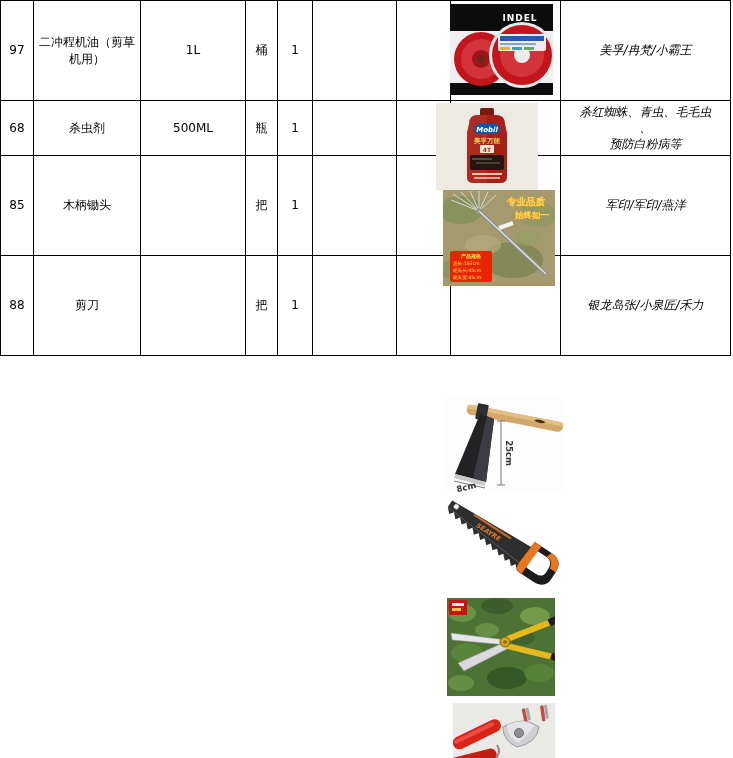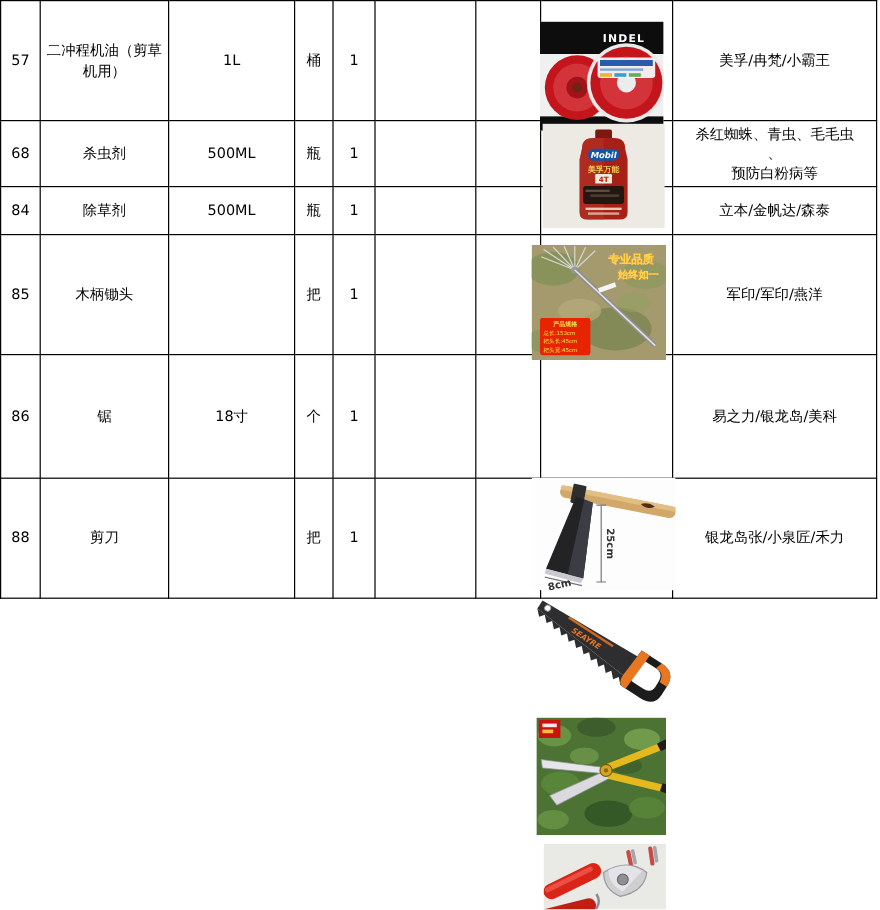--- a/index.html
+++ b/index.html
@@ -1,21 +1,21 @@
 <!DOCTYPE html>
 <html><head>
 <meta charset="utf-8">
 <style>
   html,body{margin:0;padding:0;background:#fff;}
   .sheet{position:relative;width:733px;height:758px;background:#fff;overflow:hidden;
          font-family:"DejaVu Sans",sans-serif;color:#000;}
   table.grid{border-collapse:collapse;table-layout:fixed;position:absolute;top:0;left:0;}
   table.grid td{border:1px solid #000;font-size:12px;line-height:1.35;text-align:center;
      vertical-align:middle;padding:1px 2px;overflow:hidden;word-break:break-all;}
-  td.c-brand{font-size:12px;}
+  td.c-brand{font-size:12px;font-style:italic;}
   td.brand-left{text-align:left;white-space:pre-line;padding-left:2px;}
   .img-wrap{position:absolute;}
   .img-wrap svg{display:block;}
   text{font-family:"DejaVu Sans",sans-serif;}
 </style>
 </head>
 <body>
 
 <div class="sheet">
 
@@ -26,21 +26,21 @@
         <col style="width:105px">
       <col style="width:32px">
         <col style="width:35px">
         <col style="width:84px">
       <col style="width:54px">
         <col style="width:110px">
         <col style="width:170px">
     </colgroup>
     <tbody>
       <tr style="height:100px">
-        <td class="c-no">57</td>
+        <td class="c-no">97</td>
         <td class="c-name">二冲程机油（剪草机用）</td>
         <td class="c-spec">1L</td>
         <td class="c-unit">桶</td>
         <td class="c-qty">1</td>
         <td></td>
         <td></td>
         <td></td>
         <td class="c-brand">美孚/冉梵/小霸王</td>
       </tr>
       <tr style="height:55px">
@@ -49,68 +49,46 @@
         <td class="c-spec">500ML</td>
         <td class="c-unit">瓶</td>
         <td class="c-qty">1</td>
         <td></td>
         <td></td>
         <td></td>
         <td class="c-brand brand-left">杀红蜘蛛、青虫、毛毛虫
 、
 预防白粉病等</td>
       </tr>
-      <tr style="height:40px">
-        <td class="c-no">84</td>
-        <td class="c-name">除草剂</td>
-        <td class="c-spec">500ML</td>
-        <td class="c-unit">瓶</td>
-        <td class="c-qty">1</td>
-        <td></td>
-        <td></td>
-        <td></td>
-        <td class="c-brand">立本/金帆达/森泰</td>
-      </tr>
       <tr style="height:100px">
         <td class="c-no">85</td>
         <td class="c-name">木柄锄头</td>
         <td class="c-spec"></td>
         <td class="c-unit">把</td>
         <td class="c-qty">1</td>
         <td></td>
         <td></td>
         <td></td>
         <td class="c-brand">军印/军印/燕洋</td>
       </tr>
-      <tr style="height:103px">
-        <td class="c-no">86</td>
-        <td class="c-name">锯</td>
-        <td class="c-spec">18寸</td>
-        <td class="c-unit">个</td>
-        <td class="c-qty">1</td>
-        <td></td>
-        <td></td>
-        <td></td>
-        <td class="c-brand">易之力/银龙岛/美科</td>
-      </tr>
       <tr style="height:100px">
         <td class="c-no">88</td>
         <td class="c-name">剪刀</td>
         <td class="c-spec"></td>
         <td class="c-unit">把</td>
         <td class="c-qty">1</td>
         <td></td>
         <td></td>
         <td></td>
         <td class="c-brand">银龙岛张/小泉匠/禾力</td>
       </tr>
     </tbody>
   </table>
 
-  <div class="img-wrap" style="left:450px;top:18px;width:103px;height:91px;">
+  <div class="img-wrap" style="left:450px;top:4px;width:103px;height:91px;">
     <svg width="103" height="91" viewBox="0 0 103 91">
       <rect x="0" y="0" width="103" height="91" fill="#f0f0f0"></rect>
       <rect x="0" y="0" width="103" height="27" fill="#0d0d0d"></rect>
       <rect x="0" y="79" width="103" height="12" fill="#0d0d0d"></rect>
       <circle cx="31" cy="55" r="27" fill="#c4151c"></circle>
       <circle cx="31" cy="55" r="20" fill="#d3343a"></circle>
       <circle cx="31" cy="55" r="9" fill="#a01318"></circle>
       <circle cx="31" cy="55" r="4" fill="#6e2413"></circle>
       <circle cx="72" cy="51" r="33" fill="#e9e9e9"></circle>
       <circle cx="72" cy="51" r="30" fill="#c4151c"></circle>
@@ -119,40 +97,40 @@
       <rect x="48" y="30" width="48" height="17" rx="2" fill="#f6f6f4" opacity="0.95"></rect>
       <rect x="50" y="32" width="44" height="5" fill="#2a5aa8"></rect>
       <rect x="50" y="39" width="36" height="2" fill="#7fa6d4"></rect>
       <rect x="50" y="43" width="10" height="3" fill="#e8b23c"></rect>
       <rect x="62" y="43" width="10" height="3" fill="#3aa0c8"></rect>
       <rect x="74" y="43" width="10" height="3" fill="#5fb05a"></rect>
       <text x="70" y="17" font-size="9" font-weight="bold" fill="#ffffff" text-anchor="middle" letter-spacing="1">INDEL</text>
     </svg>
   </div>
 
-  <div class="img-wrap" style="left:452px;top:103px;width:120px;height:87px;">
+  <div class="img-wrap" style="left:436px;top:103px;width:120px;height:87px;">
     <svg width="102" height="87" viewBox="0 0 102 87">
       <rect x="0" y="0" width="102" height="87" fill="#edeae4"></rect>
       <rect x="44" y="5" width="14" height="8" rx="1.5" fill="#7e170d"></rect>
       <path d="M33,21 Q33,12 42,12 L60,12 Q69,12 69,21 L71,30 L71,74 Q71,80 64,80 L38,80 Q31,80 31,74 L31,30 Z" fill="#a62017"></path>
       <path d="M33,21 Q33,12 42,12 L51,12 L51,80 L38,80 Q31,80 31,74 L31,30 Z" fill="#b5352a" opacity="0.55"></path>
       <rect x="38" y="21" width="26" height="10" rx="5" fill="#1256a6"></rect>
       <text x="51" y="29" font-size="7" font-weight="bold" font-style="italic" fill="#ffffff" text-anchor="middle">Mobil</text>
       <text x="51" y="40" font-size="6.5" font-weight="bold" fill="#f3cf4e" text-anchor="middle">美孚万能</text>
       <rect x="44" y="42" width="14" height="8" rx="1" fill="#f2ead8"></rect>
       <text x="51" y="48.5" font-size="6" font-weight="bold" fill="#c02014" text-anchor="middle">4T</text>
       <rect x="34" y="52" width="34" height="15" rx="2" fill="#241712"></rect>
       <rect x="36" y="55" width="20" height="2" fill="#6b5a48" opacity="0.8"></rect>
       <rect x="40" y="59" width="24" height="2" fill="#5a4a3a" opacity="0.8"></rect>
       <rect x="36" y="70" width="30" height="2" fill="#e9dcc0" opacity="0.9"></rect>
       <rect x="38" y="74" width="26" height="2" fill="#e9dcc0" opacity="0.7"></rect>
     </svg>
   </div>
 
-  <div class="img-wrap" style="left:443px;top:204px;width:112px;height:68px;">
+  <div class="img-wrap" style="left:443px;top:190px;width:112px;height:68px;">
     <svg width="112" height="96" viewBox="0 0 112 96">
       <rect x="0" y="0" width="112" height="96" fill="#a49a6e"></rect>
       <ellipse cx="18" cy="20" rx="22" ry="14" fill="#7d8f52" opacity="0.7"></ellipse>
       <ellipse cx="70" cy="70" rx="30" ry="18" fill="#6f8048" opacity="0.6"></ellipse>
       <ellipse cx="95" cy="25" rx="20" ry="12" fill="#8a9a5e" opacity="0.6"></ellipse>
       <ellipse cx="40" cy="55" rx="18" ry="10" fill="#b5ab7c" opacity="0.7"></ellipse>
       <ellipse cx="85" cy="48" rx="14" ry="8" fill="#93a060" opacity="0.6"></ellipse>
       <ellipse cx="12" cy="80" rx="16" ry="10" fill="#7d8f52" opacity="0.5"></ellipse>
       <g stroke="#d8d8d8" stroke-width="1">
         <line x1="36" y1="21" x2="10" y2="4"></line>

